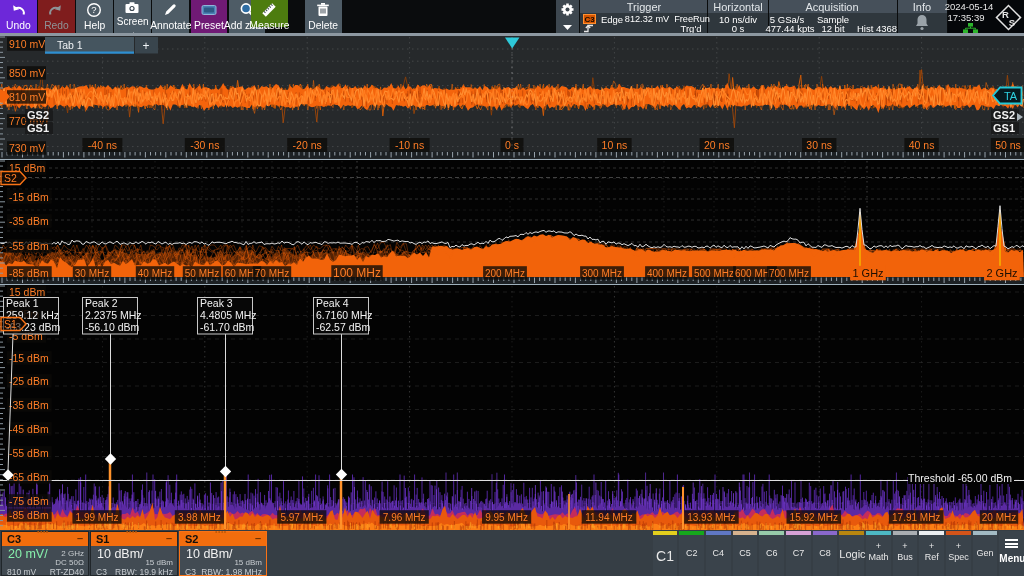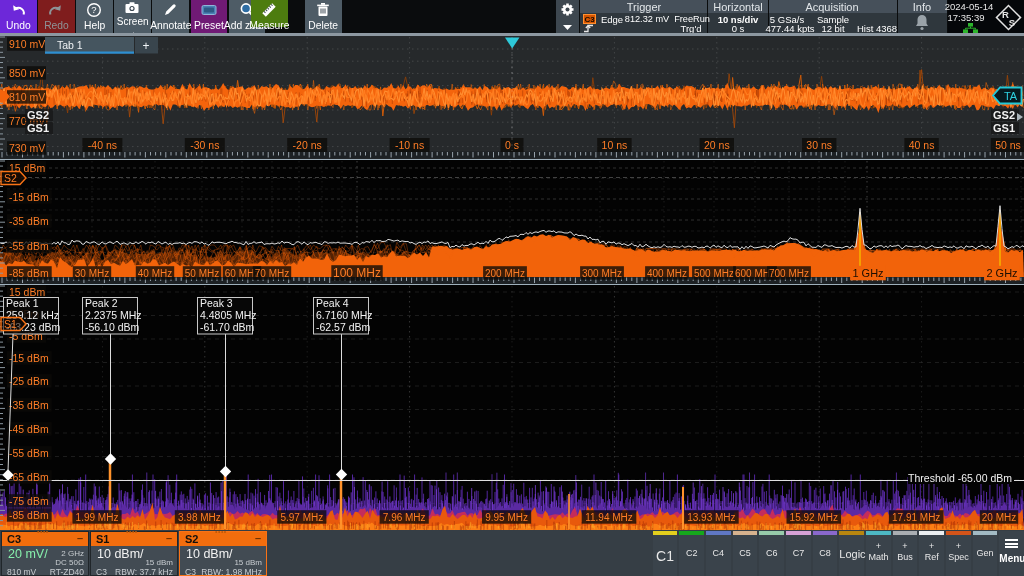--- a/index.html
+++ b/index.html
@@ -102,21 +102,21 @@
 <div style="position:absolute;left:862px;top:1px;width:120px;text-align:center;font-size:11px;color:#e2e6e9;font-weight:normal;white-space:nowrap">Info</div>
 <div style="position:absolute;left:583px;top:14px;width:13px;height:10px;background:#d45400;border:1px solid #ff9030;color:#1a0d00;font-size:8px;font-weight:bold;text-align:center;line-height:10px">C3</div>
 <div style="position:absolute;left:552px;top:14px;width:120px;text-align:center;font-size:9.5px;color:#fff;font-weight:normal;white-space:nowrap">Edge</div>
 <div style="position:absolute;left:587px;top:14px;width:120px;text-align:center;font-size:9.2px;color:#fff;font-weight:normal;white-space:nowrap">812.32 mV</div>
 <div style="position:absolute;left:632px;top:14px;width:120px;text-align:center;font-size:9.2px;color:#fff;font-weight:normal;white-space:nowrap">FreeRun</div>
 <svg style="position:absolute;left:583px;top:23px" width="14" height="10" viewBox="0 0 14 10">
       <path d="M1 8.5 h4 v-6 h5" fill="none" stroke="#e8e8e8" stroke-width="1.3"></path>
       <path d="M5 5 l-2.2 2.2 M5 5 l2.2 2.2" stroke="#e8e8e8" stroke-width="1.3" fill="none" transform="translate(0,-2.2)"></path>
     </svg>
 <div style="position:absolute;left:631px;top:23px;width:120px;text-align:center;font-size:9.5px;color:#fff;font-weight:normal;white-space:nowrap">Trg'd</div>
-<div style="position:absolute;left:678px;top:14px;width:120px;text-align:center;font-size:9.5px;color:#fff;font-weight:bold;white-space:nowrap">10 ns/div</div>
+<div style="position:absolute;left:678px;top:14px;width:120px;text-align:center;font-size:9.5px;color:#fff;font-weight:normal;white-space:nowrap">10 ns/div</div>
 <div style="position:absolute;left:678px;top:23px;width:120px;text-align:center;font-size:9.5px;color:#fff;font-weight:normal;white-space:nowrap">0 s</div>
 <div style="position:absolute;left:727px;top:14px;width:120px;text-align:center;font-size:9.5px;color:#fff;font-weight:normal;white-space:nowrap">5 GSa/s</div>
 <div style="position:absolute;left:773px;top:14px;width:120px;text-align:center;font-size:9.5px;color:#fff;font-weight:normal;white-space:nowrap">Sample</div>
 <div style="position:absolute;left:730px;top:23px;width:120px;text-align:center;font-size:9.5px;color:#fff;font-weight:normal;white-space:nowrap">477.44 kpts</div>
 <div style="position:absolute;left:773px;top:23px;width:120px;text-align:center;font-size:9.5px;color:#fff;font-weight:normal;white-space:nowrap">12 bit</div>
 <div style="position:absolute;left:817px;top:23px;width:120px;text-align:center;font-size:9.5px;color:#fff;font-weight:normal;white-space:nowrap">Hist 4368</div>
 <svg style="position:absolute;left:914px;top:13px" width="16" height="18" viewBox="0 0 16 18">
       <path d="M8 2 a4.5 4.5 0 0 1 4.5 4.5 v4 l1.5 2.5 h-12 l1.5 -2.5 v-4 A4.5 4.5 0 0 1 8 2 Z" fill="#9aa2a8"></path>
       <circle cx="8" cy="15.5" r="1.6" fill="#9aa2a8"></circle>
     </svg>
@@ -437,21 +437,21 @@
     </div>
 <div style="position:absolute;left:90px;top:531px;width:88px;height:45px;border:1px solid #20262a;box-sizing:border-box;background:#424b53">
       <div style="position:absolute;left:0;top:0;right:0;height:14px;background:#f26d0d">
         <span style="position:absolute;left:5px;top:1px;font-size:11px;font-weight:bold;color:#14100c">S1</span>
         <span style="position:absolute;right:5px;top:0px;font-size:11px;font-weight:bold;color:#6b3205">–</span>
         <span style="position:absolute;left:50%;top:-4px;margin-left:-8px;font-size:7px;letter-spacing:0.5px;color:#c05a08">••••</span>
       </div>
       <div style="position:absolute;left:6px;top:15px;font-size:12.5px;color:#f2f2f2">10 dBm/</div>
       <div style="position:absolute;right:4px;top:26px;font-size:8px;color:#c8cdd1;text-align:right;line-height:9px">15 dBm</div>
       <div style="position:absolute;left:5px;top:35px;font-size:8.5px;color:#c8cdd1;white-space:nowrap">C3</div>
-      <div style="position:absolute;right:4px;top:35px;font-size:8.5px;color:#c8cdd1;white-space:nowrap">RBW: 37.7 kHz</div>
+      <div style="position:absolute;right:4px;top:35px;font-size:8.5px;color:#c8cdd1;white-space:nowrap">RBW: 19.9 kHz</div>
     </div>
 <div style="position:absolute;left:179px;top:531px;width:88px;height:45px;border:1px solid #f97316;box-sizing:border-box;background:#424b53">
       <div style="position:absolute;left:0;top:0;right:0;height:14px;background:#f26d0d">
         <span style="position:absolute;left:5px;top:1px;font-size:11px;font-weight:bold;color:#14100c">S2</span>
         <span style="position:absolute;right:5px;top:0px;font-size:11px;font-weight:bold;color:#6b3205">–</span>
         <span style="position:absolute;left:50%;top:-4px;margin-left:-8px;font-size:7px;letter-spacing:0.5px;color:#c05a08">••••</span>
       </div>
       <div style="position:absolute;left:6px;top:15px;font-size:12.5px;color:#f2f2f2">10 dBm/</div>
       <div style="position:absolute;right:4px;top:26px;font-size:8px;color:#c8cdd1;text-align:right;line-height:9px">15 dBm</div>
       <div style="position:absolute;left:5px;top:35px;font-size:8.5px;color:#c8cdd1;white-space:nowrap">C3</div>

